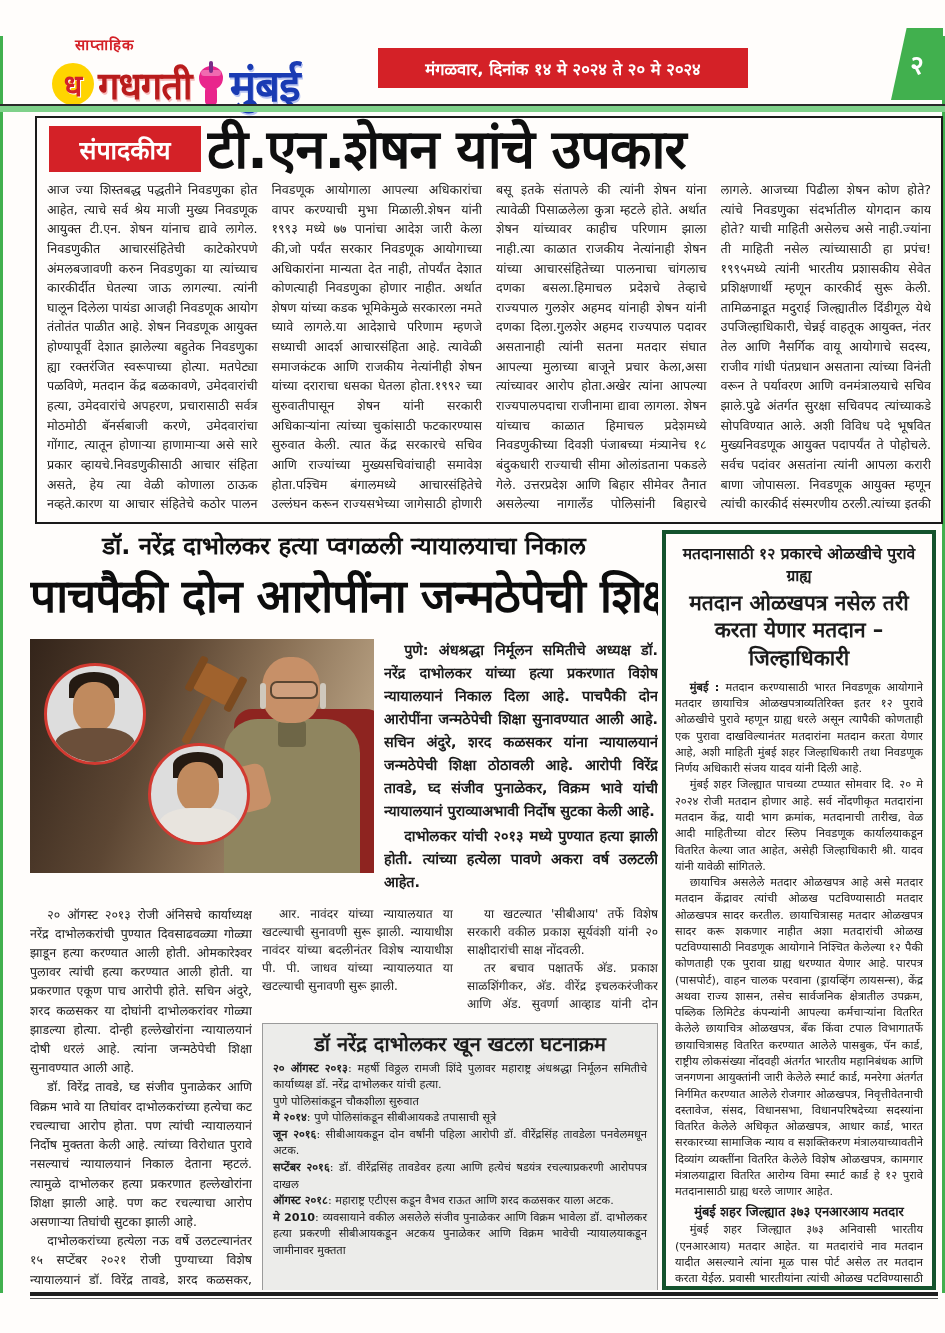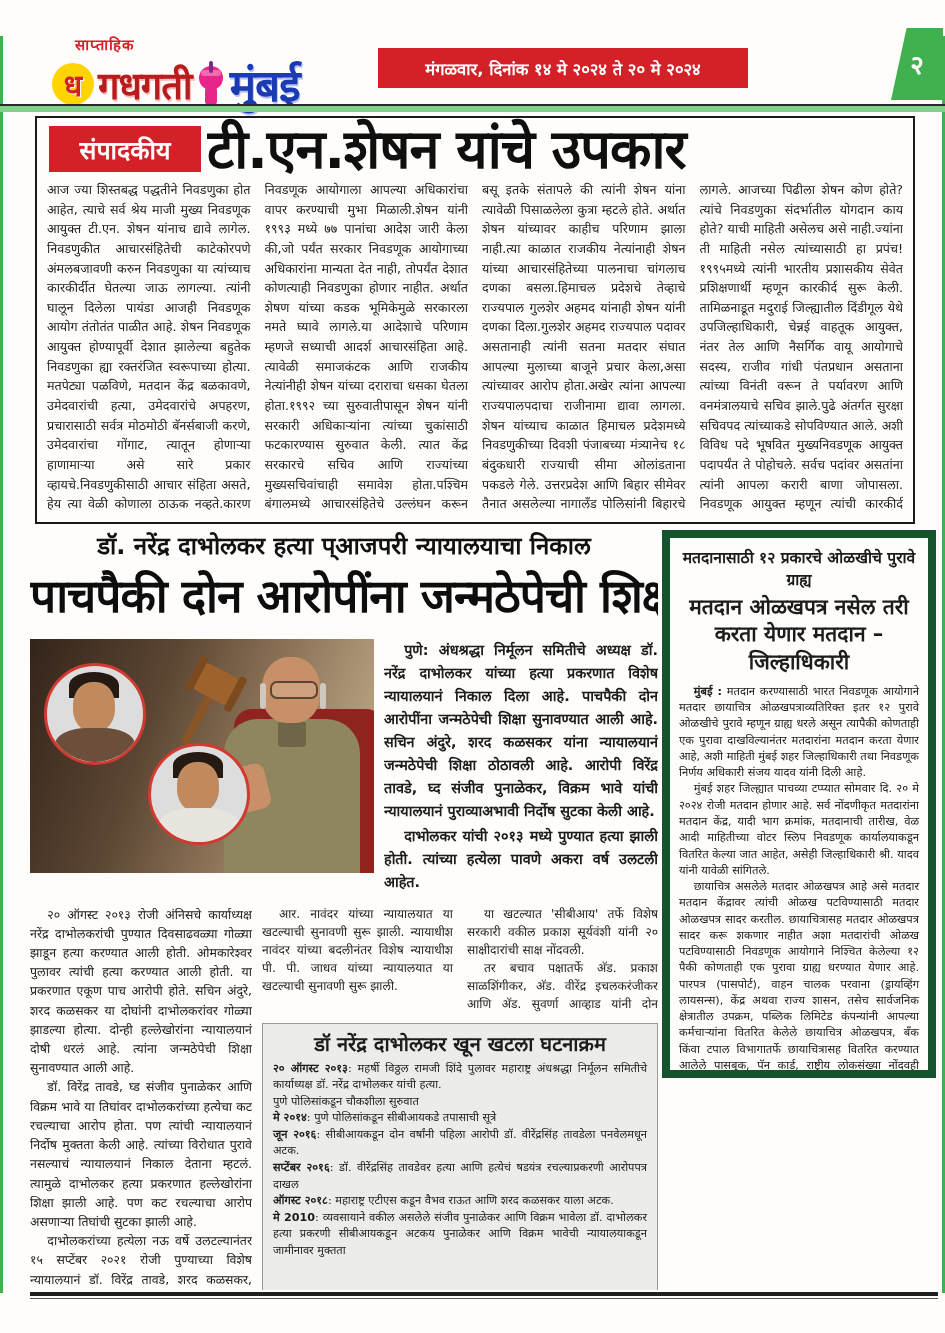--- a/index.html
+++ b/index.html
@@ -20,21 +20,21 @@
   .logo-city{font-size:44px;font-weight:bold;color:#1a3bb3;text-shadow:1px 2px 0 #b9c4f1;letter-spacing:-1px;}
   .fist{width:30px;height:46px;position:relative;flex:0 0 auto;}
   .datebar{position:absolute;left:378px;top:48px;width:370px;height:40px;background:#d42127;
     display:flex;align-items:center;justify-content:center;color:#fff;font-size:16.5px;font-weight:bold;}
   .pagebadge{position:absolute;right:2px;top:28px;width:52px;height:72px;background:#41b04e;
     clip-path:polygon(30% 0,100% 0,100% 100%,0 100%);display:flex;align-items:center;justify-content:center;
     color:#fff;font-size:26px;font-weight:bold;}
   .header-rule{position:absolute;left:0;right:0;top:104px;height:6px;
     border-top:2px solid #2a2a2a;background:#7fd18a;}
   
-  .editorial{position:absolute;left:35px;top:116px;width:876px;height:404px;border:2px solid #1a1a1a;background:#fffdfb;}
+  .editorial{position:absolute;left:35px;top:116px;width:876px;height:404px;border:2px solid #1a1a1a;background:#fffdfb;padding-left:28px;}
   .ed-label{position:absolute;left:12px;top:8px;width:152px;height:46px;background:#d42127;color:#fff;
     display:flex;align-items:center;justify-content:center;font-size:25px;font-weight:bold;}
   .ed-headline{position:absolute;left:170px;top:-8px;right:6px;text-align:left;font-size:54px;font-weight:bold;
     color:#0f0f0f;letter-spacing:-1px;white-space:nowrap;overflow:hidden;}
   .ed-cols{position:absolute;left:10px;right:10px;top:62px;bottom:6px;display:flex;gap:14px;overflow:hidden;}
   .ed-col{flex:1 1 0;font-size:12.6px;line-height:1.56;text-align:justify;overflow:hidden;}
   
   .dab{position:absolute;left:30px;top:528px;width:628px;height:762px;overflow:hidden;}
   .dab-kicker{text-align:center;font-size:24px;font-weight:bold;color:#111;}
   .dab-headline{text-align:center;font-size:46px;font-weight:bold;color:#0d0d0d;letter-spacing:-1px;
@@ -64,21 +64,21 @@
   .dab-lower{display:flex;gap:10px;margin-top:8px;height:498px;overflow:hidden;}
   .dab-c1{width:222px;flex:0 0 auto;font-size:12.4px;line-height:1.55;text-align:justify;overflow:hidden;}
   .dab-c1 p,.dab-c23 p{margin:0;text-indent:1.4em;}
   .dab-right{flex:1 1 auto;display:flex;flex-direction:column;gap:6px;overflow:hidden;}
   .dab-c23{height:112px;column-count:2;column-gap:14px;font-size:12.1px;line-height:1.5;text-align:justify;overflow:hidden;}
   .timeline{border:1px solid #9a9a9a;background:#ececea;padding:6px 10px 8px 10px;flex:1 1 auto;overflow:hidden;}
   .tl-title{text-align:center;font-size:20px;font-weight:bold;margin:0 0 4px 0;}
   .tl-entry{font-size:11.2px;line-height:1.48;text-align:justify;margin:0;}
   .tl-date{font-weight:bold;}
   
-  .vote{position:absolute;left:662px;top:530px;width:274px;height:548px;border:8px solid #14532d;
+  .vote{position:absolute;left:662px;top:530px;width:274px;height:760px;border:4px solid #14532d;
     padding:8px 9px;box-sizing:border-box;overflow:hidden;background:#fffdfb;}
   .vote-kicker{text-align:center;font-size:15.6px;font-weight:bold;margin:0;}
   .vote-headline{text-align:center;font-size:21px;font-weight:bold;line-height:1.3;margin:4px 0 8px 0;}
   .vote p.body{font-size:11.3px;line-height:1.44;text-align:justify;margin:0;text-indent:1.3em;}
   .vote .lead{font-weight:bold;}
   .vote-subhead{text-align:center;font-size:13px;font-weight:bold;margin:2px 0;}
   
   .bottom-rule{position:absolute;left:30px;width:908px;top:1292px;height:4px;background:#1f1f1f;}
   .bottom-rule2{position:absolute;left:30px;width:908px;top:1298px;height:1px;background:#555;}
 </style>
@@ -116,21 +116,21 @@
     <div class="ed-headline">टी.एन.शेषन यांचे उपकार</div>
     <div class="ed-cols">
       <div class="ed-col">आज ज्या शिस्तबद्ध पद्धतीने निवडणुका होत आहेत, त्याचे सर्व श्रेय माजी मुख्य निवडणूक आयुक्त टी.एन. शेषन यांनाच द्यावे लागेल. निवडणुकीत आचारसंहितेची काटेकोरपणे अंमलबजावणी करुन निवडणुका या त्यांच्याच कारकीर्दीत घेतल्या जाऊ लागल्या. त्यांनी घालून दिलेला पायंडा आजही निवडणूक आयोग तंतोतंत पाळीत आहे. शेषन निवडणूक आयुक्त होण्यापूर्वी देशात झालेल्या बहुतेक निवडणुका ह्या रक्तरंजित स्वरूपाच्या होत्या. मतपेट्या पळविणे, मतदान केंद्र बळकावणे, उमेदवारांची हत्या, उमेदवारांचे अपहरण, प्रचारासाठी सर्वत्र मोठमोठी बॅनर्सबाजी करणे, उमेदवारांचा गोंगाट, त्यातून होणाऱ्या हाणामाऱ्या असे सारे प्रकार व्हायचे.निवडणुकीसाठी आचार संहिता असते, हेय त्या वेळी कोणाला ठाऊक नव्हते.कारण या आचार संहितेचे कठोर पालन करण्याची धमक पूर्वीच्या निवडणूक आयुक्तांनी दाखवली नाही. तथापि, केरळ मधील पलक्कड गावचे रहिवासी असलेले टी. शेषन यांनी मुख्य निवडणूक आयुक्तपद स्वीकारले.ते स्वीकारताना त्यांनी जो करारी बाणा दाखविला त्यामुळे</div>
       <div class="ed-col">निवडणूक आयोगाला आपल्या अधिकारांचा वापर करण्याची मुभा मिळाली.शेषन यांनी १९९३ मध्ये ७७ पानांचा आदेश जारी केला की,जो पर्यंत सरकार निवडणूक आयोगाच्या अधिकारांना मान्यता देत नाही, तोपर्यंत देशात कोणत्याही निवडणुका होणार नाहीत. अर्थात शेषण यांच्या कडक भूमिकेमुळे सरकारला नमते घ्यावे लागले.या आदेशाचे परिणाम म्हणजे सध्याची आदर्श आचारसंहिता आहे. त्यावेळी समाजकंटक आणि राजकीय नेत्यांनीही शेषन यांच्या दराराचा धसका घेतला होता.१९९२ च्या सुरुवातीपासून शेषन यांनी सरकारी अधिकाऱ्यांना त्यांच्या चुकांसाठी फटकारण्यास सुरुवात केली. त्यात केंद्र सरकारचे सचिव आणि राज्यांच्या मुख्यसचिवांचाही समावेश होता.पश्चिम बंगालमध्ये आचारसंहितेचे उल्लंघन करून राज्यसभेच्या जागेसाठी होणारी निवडणूक शेषन यांनी रद्द केली. त्यामुळे तत्कालीन केंद्रीयमंत्री प्रणव मुखर्जी यांना राजीनामा द्यावा लागला होता. शेषण यांच्या करारीपणाचा धसका पश्चिम बंगालमध्ये तत्कालीन मुख्यमंत्री ज्योती बसू यांनीही घेतला.ज्योती</div>
       <div class="ed-col">बसू इतके संतापले की त्यांनी शेषन यांना त्यावेळी पिसाळलेला कुत्रा म्हटले होते. अर्थात शेषन यांच्यावर काहीच परिणाम झाला नाही.त्या काळात राजकीय नेत्यांनाही शेषन यांच्या आचारसंहितेच्या पालनाचा चांगलाच दणका बसला.हिमाचल प्रदेशचे तेव्हाचे राज्यपाल गुलशेर अहमद यांनाही शेषन यांनी दणका दिला.गुलशेर अहमद राज्यपाल पदावर असतानाही त्यांनी सतना मतदार संघात आपल्या मुलाच्या बाजूने प्रचार केला,असा त्यांच्यावर आरोप होता.अखेर त्यांना आपल्या राज्यपालपदाचा राजीनामा द्यावा लागला. शेषन यांच्याच काळात हिमाचल प्रदेशमध्ये निवडणुकीच्या दिवशी पंजाबच्या मंत्र्यानेच १८ बंदुकधारी राज्याची सीमा ओलांडताना पकडले गेले. उत्तरप्रदेश आणि बिहार सीमेवर तैनात असलेल्या नागालँड पोलिसांनी बिहारचे तत्कालीन आमदार पप्पू यादव यांना सीमा ओलांडून दिली नाही.अशा कितीतरी घटना शेषन यांच्या कार्यकाळात घडल्या. शेषन यांनी आचारसंहितेचा बडगा उगारताच निवडणुकांत एक प्रकारे शिस्त आली. मतदारही निर्भयपणे मतदान करू</div>
       <div class="ed-col">लागले. आजच्या पिढीला शेषन कोण होते? त्यांचे निवडणुका संदर्भातील योगदान काय होते? याची माहिती असेलच असे नाही.ज्यांना ती माहिती नसेल त्यांच्यासाठी हा प्रपंच! १९९५मध्ये त्यांनी भारतीय प्रशासकीय सेवेत प्रशिक्षणार्थी म्हणून कारकीर्द सुरू केली. तामिळनाडूत मदुराई जिल्ह्यातील दिंडीगूल येथे उपजिल्हाधिकारी, चेन्नई वाहतूक आयुक्त, नंतर तेल आणि नैसर्गिक वायू आयोगाचे सदस्य, राजीव गांधी पंतप्रधान असताना त्यांच्या विनंती वरून ते पर्यावरण आणि वनमंत्रालयाचे सचिव झाले.पुढे अंतर्गत सुरक्षा सचिवपद त्यांच्याकडे सोपविण्यात आले. अशी विविध पदे भूषवित मुख्यनिवडणूक आयुक्त पदापर्यंत ते पोहोचले. सर्वच पदांवर असतांना त्यांनी आपला करारी बाणा जोपासला. निवडणूक आयुक्त म्हणून त्यांची कारकीर्द संस्मरणीय ठरली.त्यांच्या इतकी प्रसिद्धी आणि नाव लौकिक अन्य कोणत्याही निवडणूक अधिकाऱ्याला आजपर्यंत मिळाली नाही. तत्पुर्वी निवडणूक आयोग आहे, त्यालाही मुख्यआयुक्त असतो,हे कोणाला माहीत नव्हते, ही वस्तुस्थिती आहे!</div>
     </div>
   </div>
 
   <div class="dab">
-    <div class="dab-kicker">डॉ. नरेंद्र दाभोलकर हत्या प्आजपरी न्यायालयाचा निकाल</div>
+    <div class="dab-kicker">डॉ. नरेंद्र दाभोलकर हत्या प्वगळली न्यायालयाचा निकाल</div>
     <div class="dab-headline">पाचपैकी दोन आरोपींना जन्मठेपेची शिक्षा</div>
 
     <div class="dab-top">
       <div class="photo">
         <div class="chair"></div>
         <span class="gavel">
           <svg width="120" height="130" viewBox="0 0 120 130">
             <g transform="rotate(28 60 50)">
               <rect x="38" y="18" width="44" height="30" rx="8" fill="#a0622d"></rect>
               <rect x="34" y="14" width="8" height="38" rx="3" fill="#7c4a1f"></rect>

